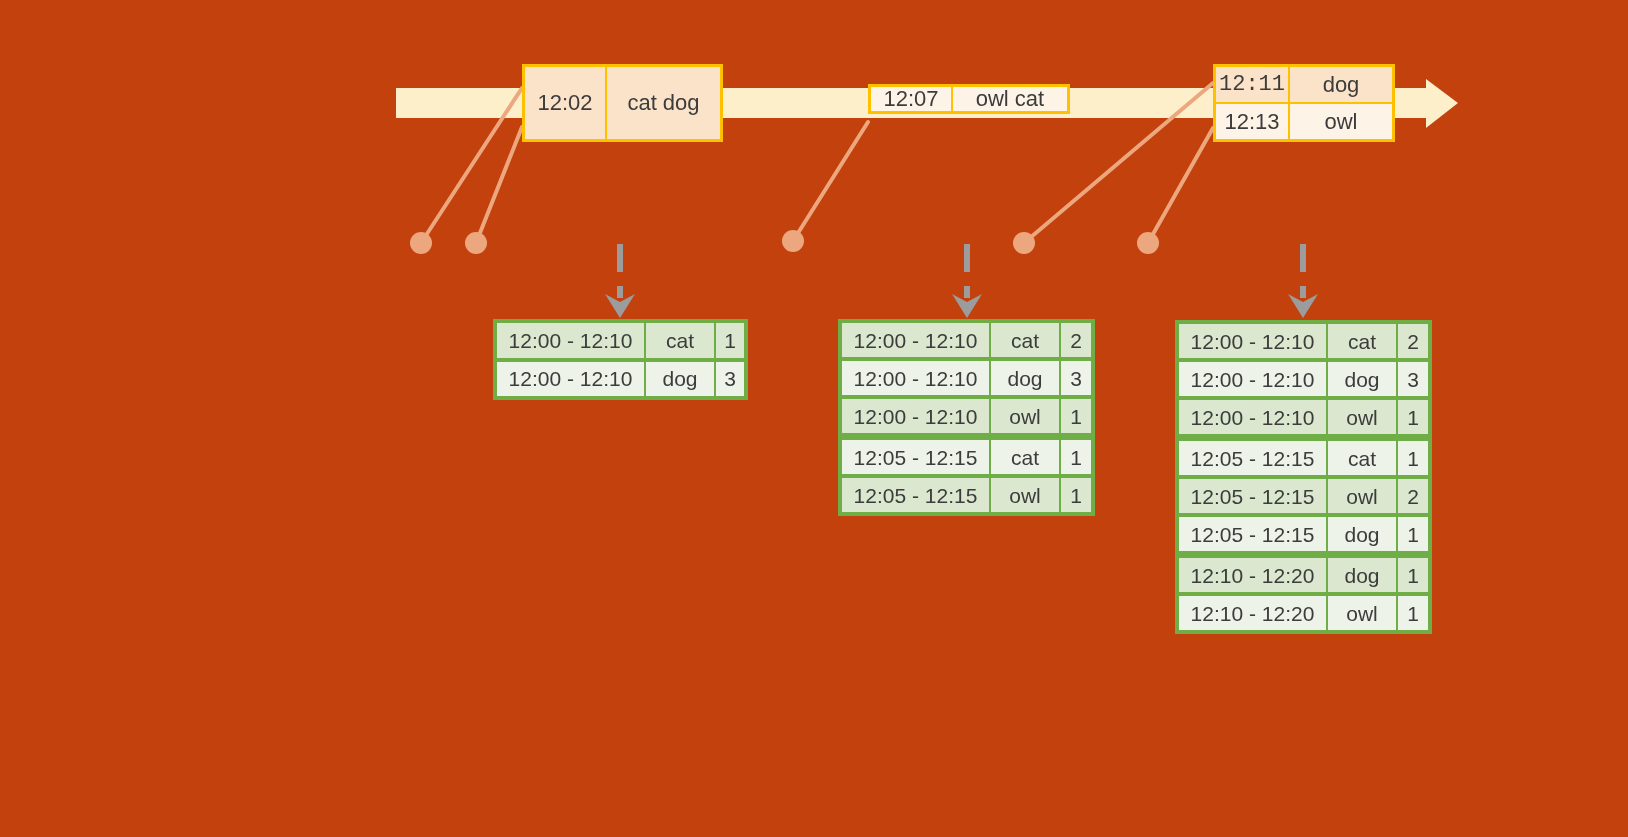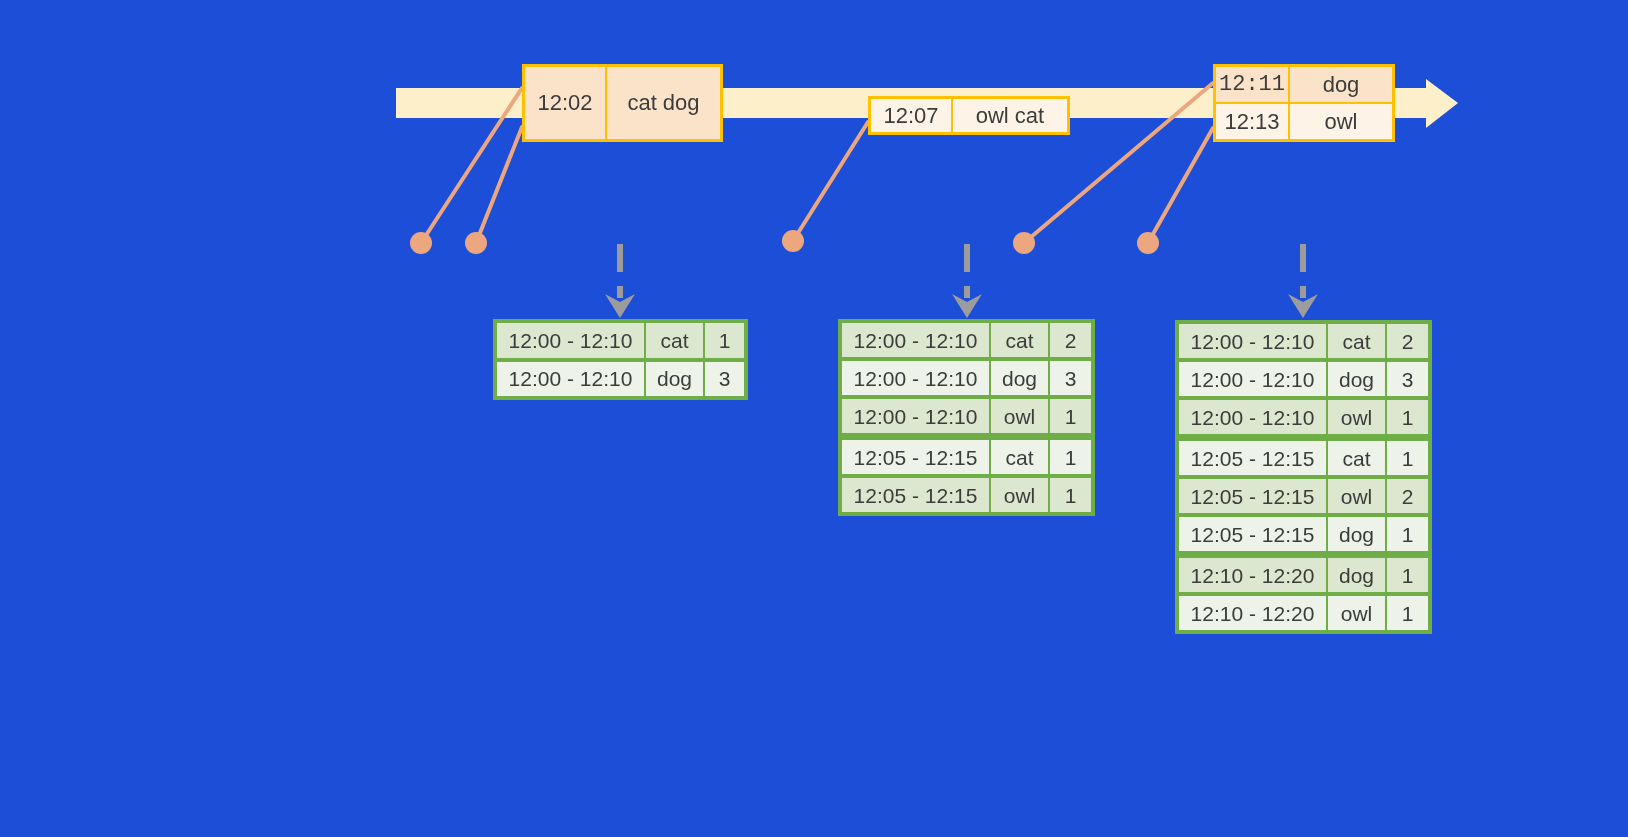--- a/index.html
+++ b/index.html
@@ -1,17 +1,17 @@
 <!DOCTYPE html>
 <html><head>
 <meta charset="utf-8">
 <style>
   html,body{margin:0;padding:0;background:#000;}
   #stage{
-    position:relative;width:1628px;height:837px;background:#1d4ed8;overflow:hidden;
+    position:relative;width:1628px;height:837px;background:#c2410c;overflow:hidden;
     font-family:"Liberation Sans","DejaVu Sans",sans-serif;color:#3c3c3c;
   }
   #shapes{position:absolute;left:0;top:0;width:1628px;height:837px;}
 
   
   .etable{
     position:absolute;background:#FFC000;padding:3px;
     display:flex;flex-direction:column;gap:2px;box-sizing:border-box;z-index:2;
   }
   .erow{display:flex;gap:2px;flex:1;}
@@ -29,21 +29,21 @@
     position:absolute;background:#6FAD47;padding:4px;
     display:flex;flex-direction:column;gap:4px;box-sizing:border-box;z-index:2;
   }
   .grow{display:flex;gap:2px;flex:1;}
   .grow.group-start{margin-top:3px;}
   .gcell{
     display:flex;align-items:center;justify-content:center;
     font-size:21px;line-height:1;
   }
   .gcell.window{width:147px;flex:none;}
-  .gcell.word{width:57px;flex:none;}
+  .gcell.word{width:68px;flex:none;}
   .gcell.count{flex:1;}
   .gfill-dark{background:#DBE7CE;}
   .gfill-light{background:#EDF3E9;}
 </style>
 </head>
 <body>
 
 <div id="stage">
 
   <svg id="shapes" viewBox="0 0 1628 837" xmlns="http://www.w3.org/2000/svg">
@@ -83,21 +83,21 @@
     </g>
   </svg>
 
   <div class="etable" style="left:522px;top:64px;width:201px;height:78px;">
     <div class="erow">
       <div class="ecell time efill-dark">12:02</div>
       <div class="ecell words efill-dark">cat dog</div>
     </div>
   </div>
 
-  <div class="etable" style="left:868px;top:96px;width:202px;height:39px;">
+  <div class="etable" style="left:868px;top:84px;width:202px;height:30px;">
     <div class="erow">
       <div class="ecell time efill-light">12:07</div>
       <div class="ecell words efill-light">owl cat</div>
     </div>
   </div>
 
   <div class="etable" style="left:1213px;top:64px;width:182px;height:78px;">
     <div class="erow">
       <div class="ecell time efill-dark" style="width:72px;font-family:Liberation Mono, monospace;">12:11</div>
       <div class="ecell words efill-dark">dog</div>

